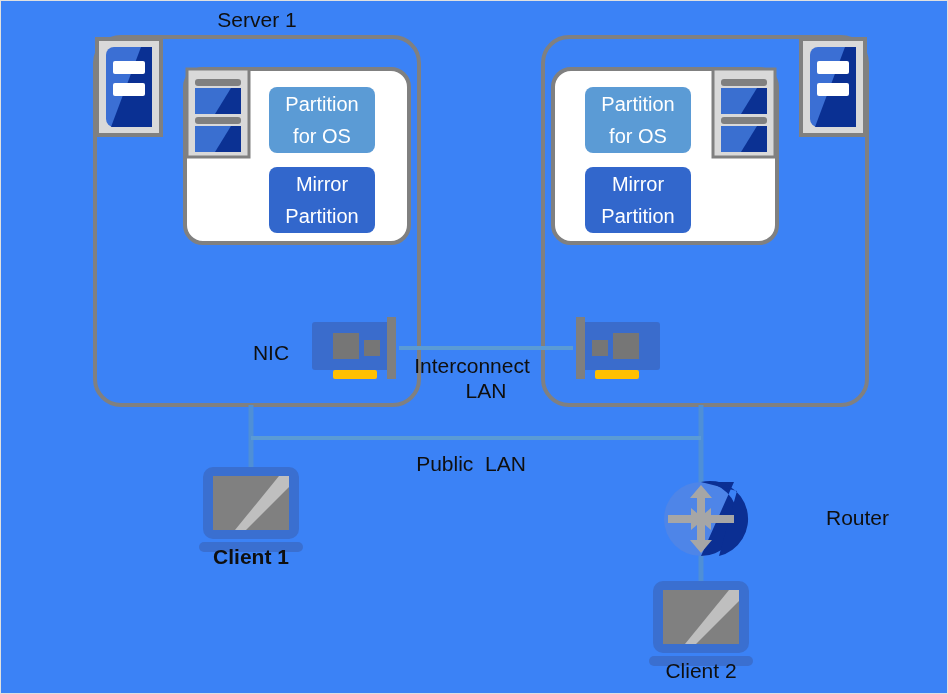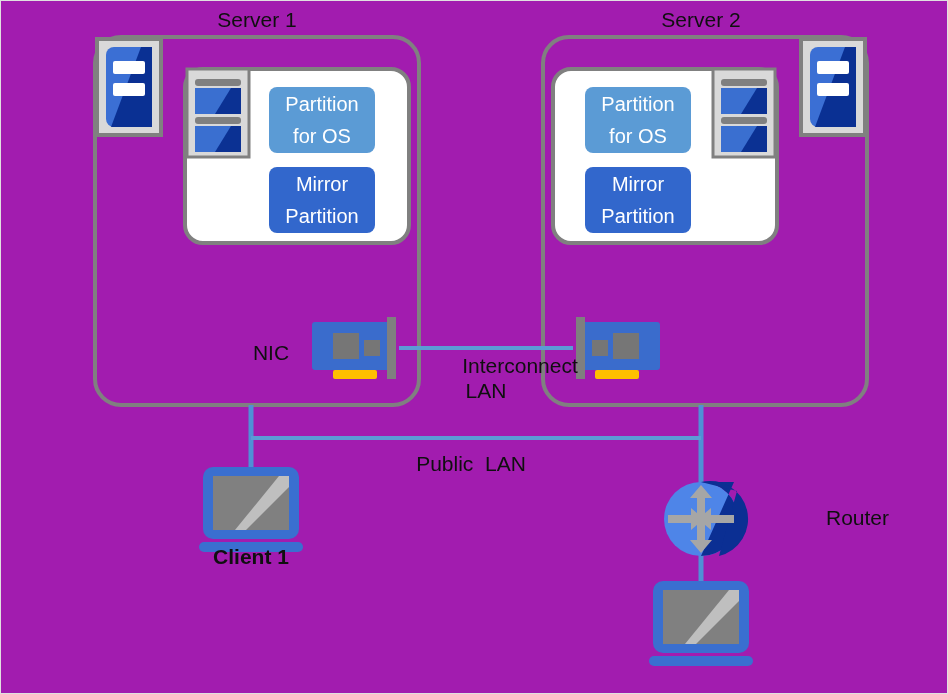--- a/index.html
+++ b/index.html
@@ -7,21 +7,21 @@
     padding: 0;
     background: #ffffff;
   }
   body {
     font-family: "Liberation Sans", sans-serif;
   }
   #canvas {
     position: relative;
     width: 948px;
     height: 694px;
-    background: #a21caf;
+    background: #3b82f6;
     border: 1px solid #e0e0e0;
     box-sizing: border-box;
     overflow: hidden;
   }
   #vec {
     position: absolute;
     left: 0;
     top: 0;
     width: 948px;
     height: 694px;
@@ -195,40 +195,40 @@
       <rect x="662" y="589" width="76" height="54" fill="#808080"></rect>
       <path d="M728,589 L738,589 L738,600 L695,643 L684,643 Z" fill="#bfbfbf"></path>
       <path d="M738,608 L738,619 L714,643 L703,643 Z" fill="#808080"></path>
       <rect x="648" y="655" width="104" height="10" rx="5" ry="5" fill="#3a6fd0"></rect>
     </g>
 
   </svg>
 
   <div class="lbl" style="left:156px; top:6px; width:200px;">Server 1</div>
 
-  <div class="lbl" style="left:600px; top:6px; width:200px;">Server 2</div>
 
   <div class="box-text" style="left:268px; top:86px; width:106px; height:66px;">Partition
 for OS</div>
 
   <div class="box-text" style="left:268px; top:166px; width:106px; height:66px;">Mirror
 Partition</div>
 
   <div class="box-text" style="left:584px; top:86px; width:106px; height:66px;">Partition
 for OS</div>
 
   <div class="box-text" style="left:584px; top:166px; width:106px; height:66px;">Mirror
 Partition</div>
 
   <div class="lbl" style="left:236px; top:339px; width:68px;">NIC</div>
 
-  <div class="lbl" style="left:395px; top:352px; width:152px;padding-left:48px;">Interconnect</div>
+  <div class="lbl" style="left:395px; top:352px; width:152px;">Interconnect</div>
 
   <div class="lbl" style="left:375px; top:450px; width:190px;">Public  LAN</div>
 
   <div class="lbl" style="left:395px; top:377px; width:180px;">LAN</div>
 
   <div class="lbl lbl-left" style="left:748px; top:504px; width:140px;">Router</div>
 
   <div class="lbl" style="left:180px; top:543px; width:140px;font-weight:bold;">Client 1</div>
 
+  <div class="lbl" style="left:630px; top:657px; width:140px;">Client 2</div>
 
 </div>
 
 </body></html>

